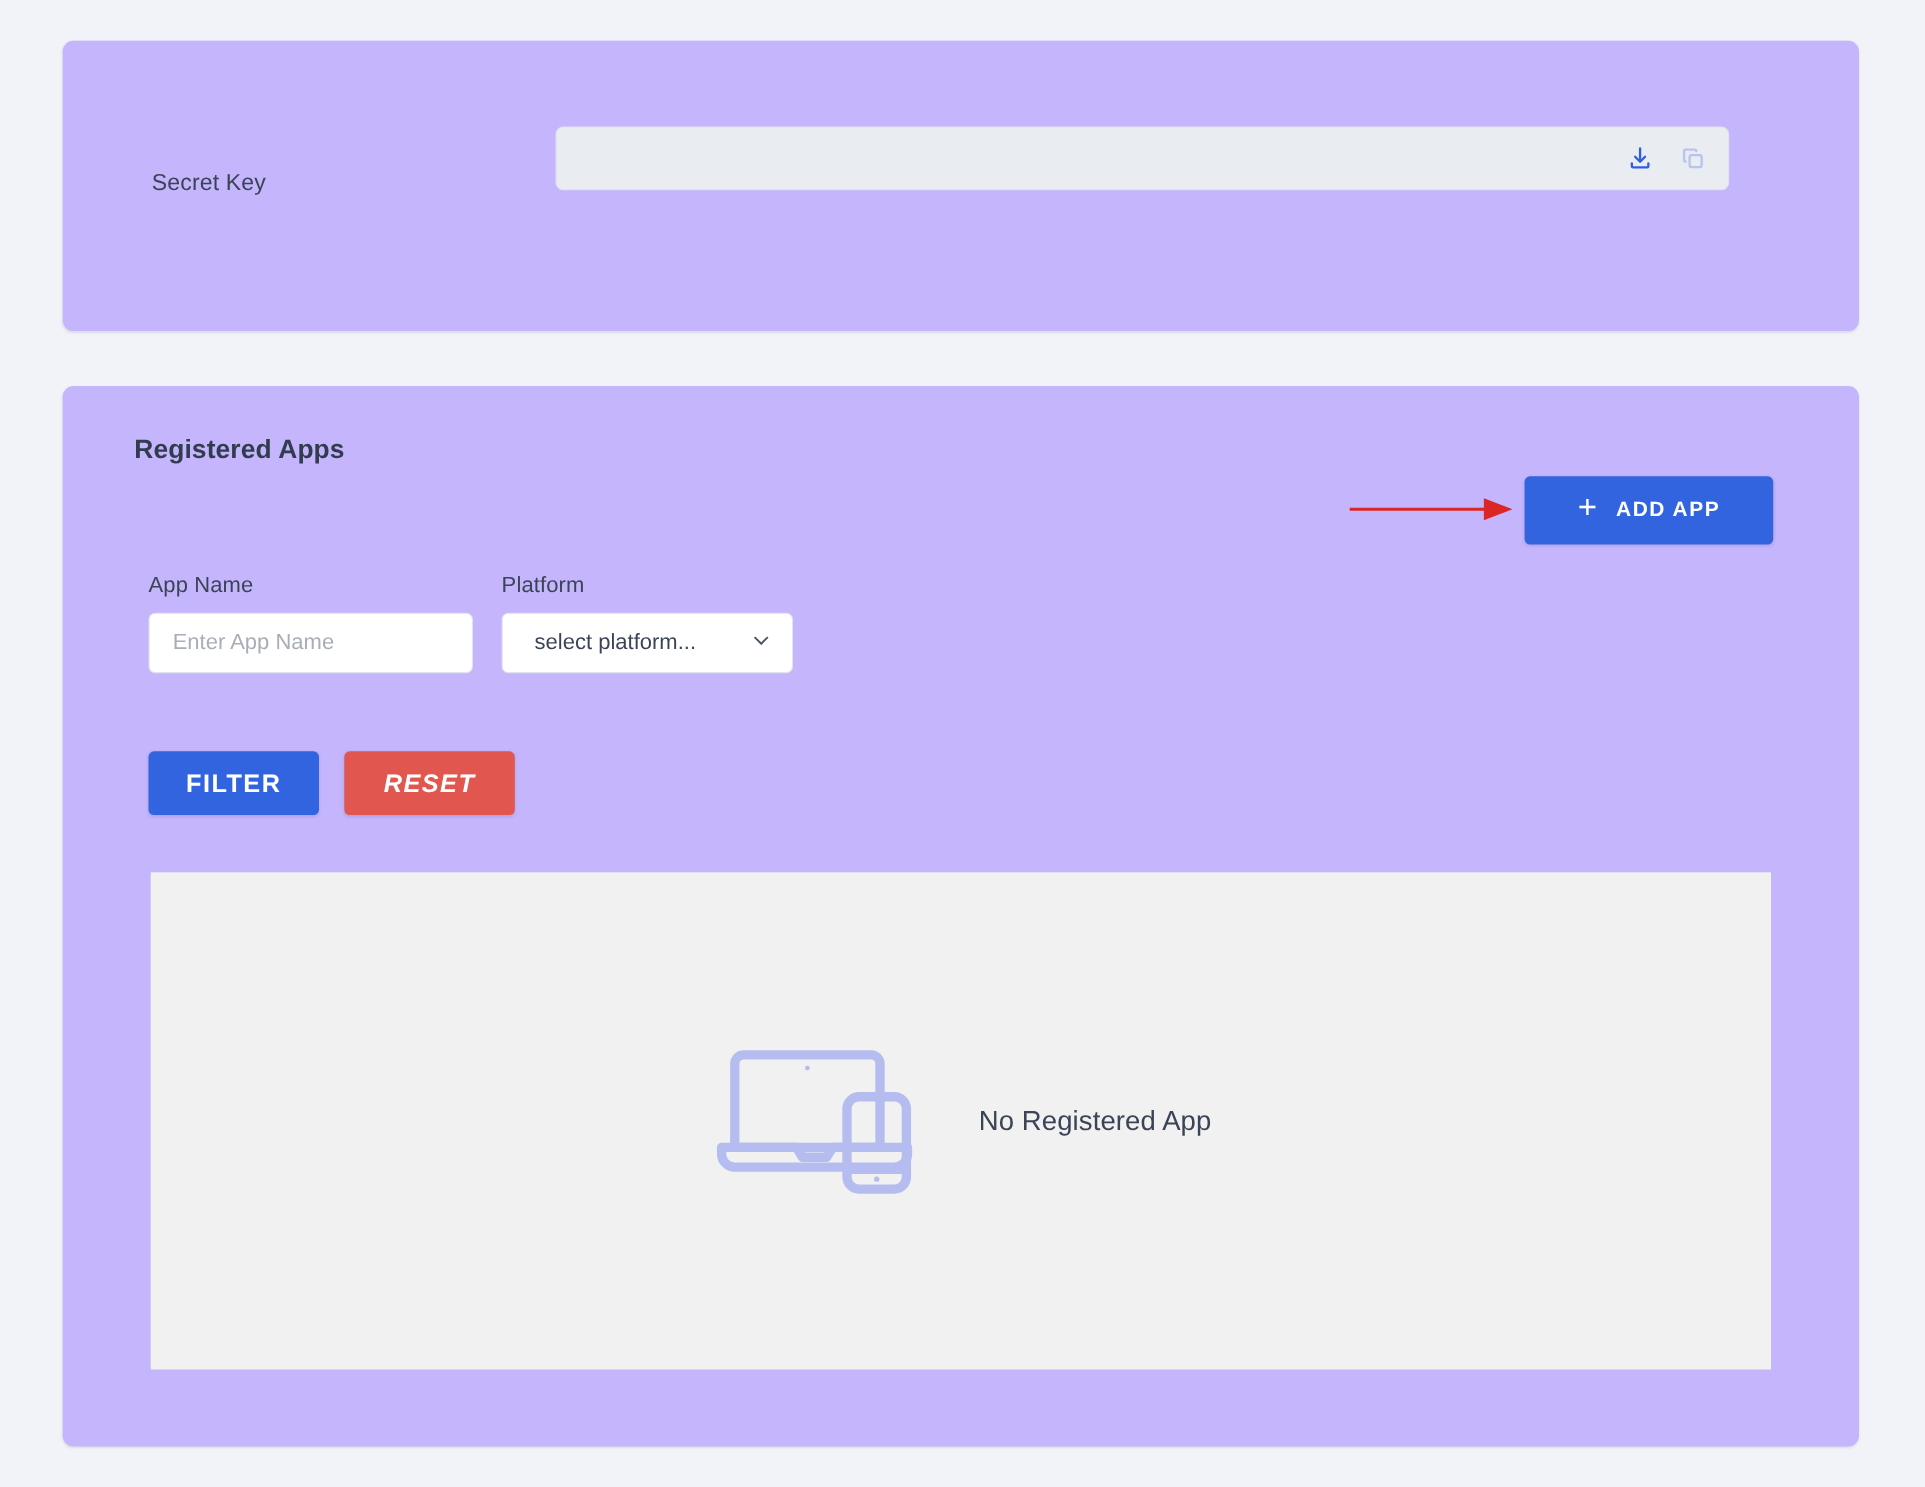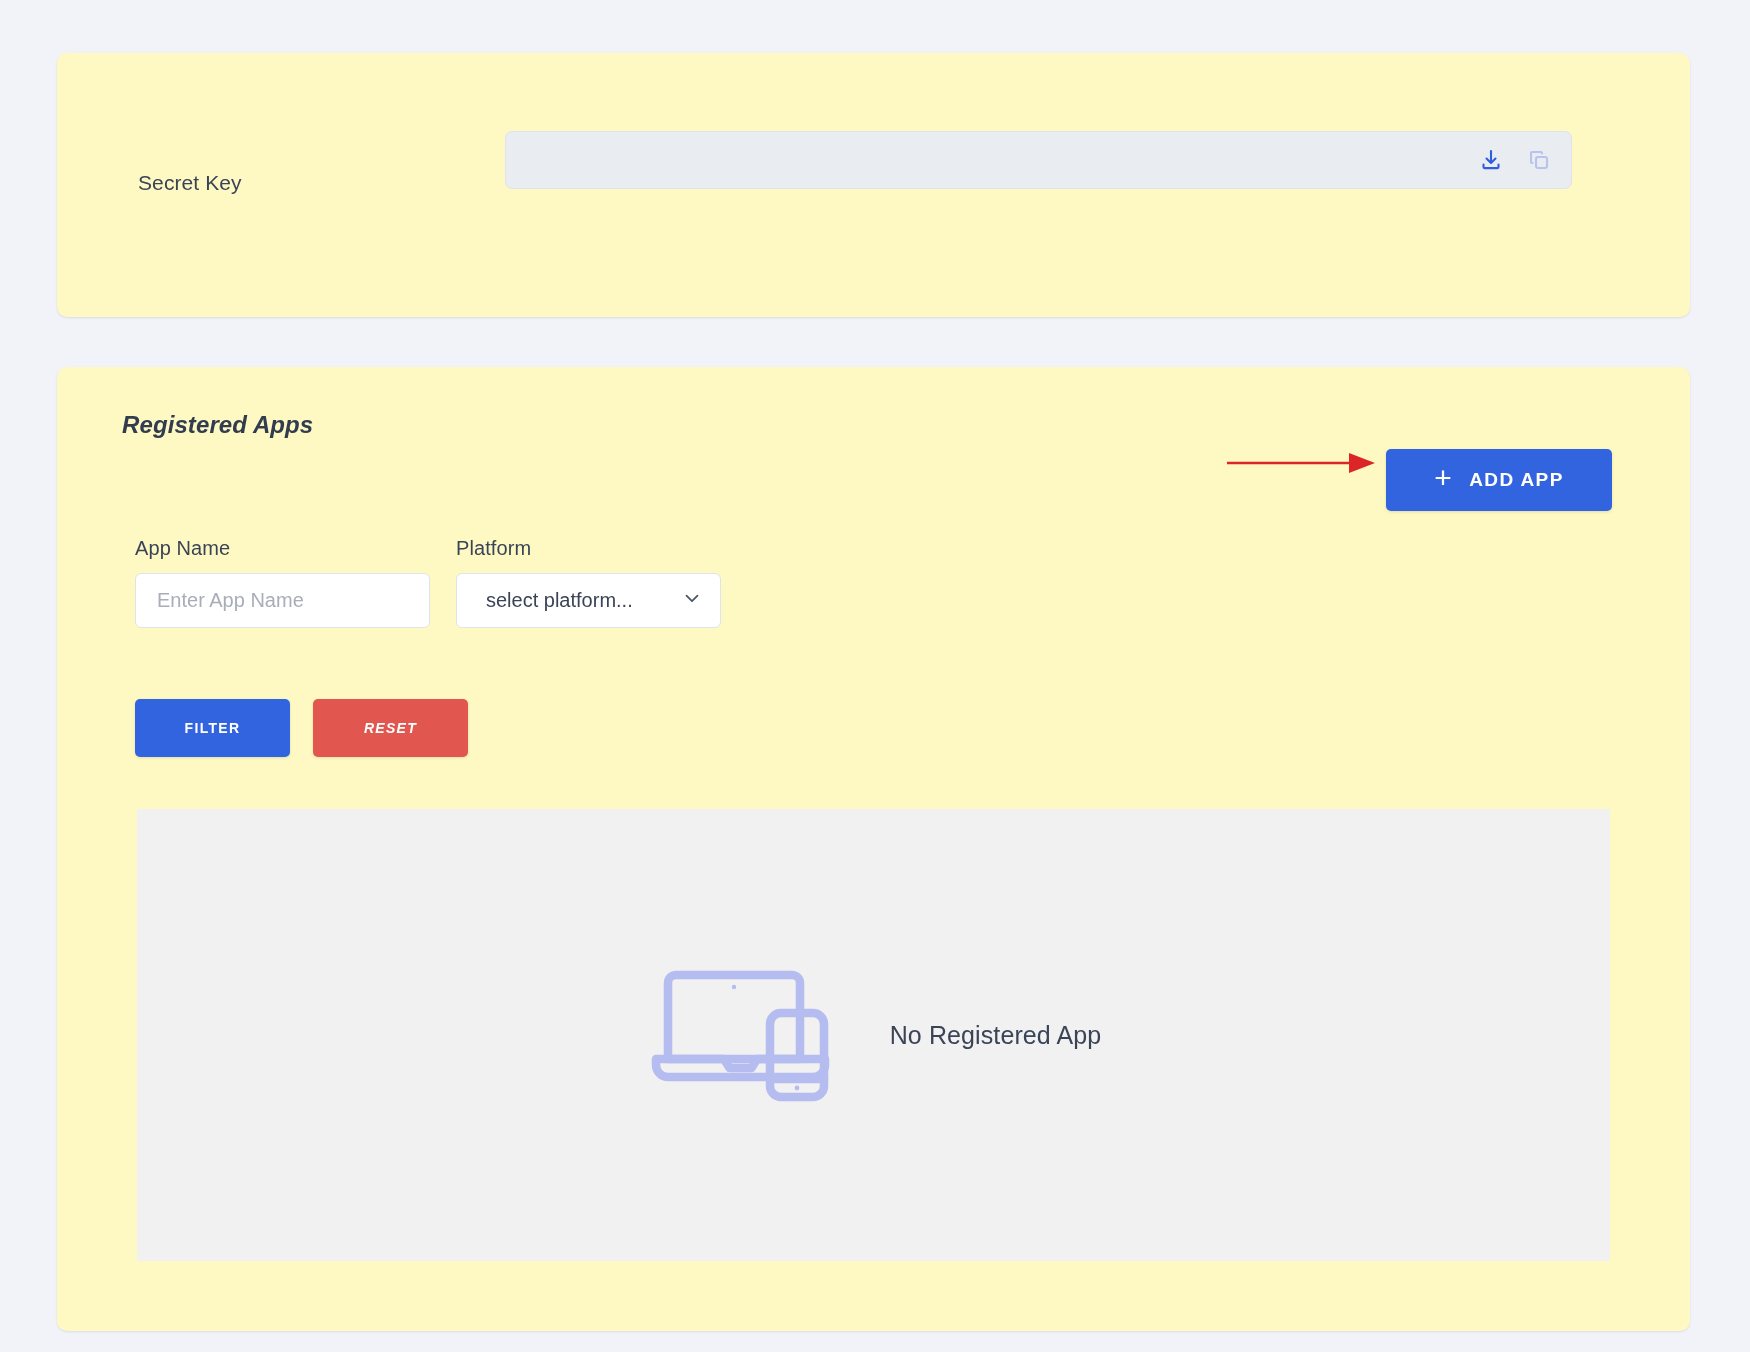--- a/index.html
+++ b/index.html
@@ -16,24 +16,23 @@
     position: relative;
     width: 1750px;
     height: 1352px;
     background: #f1f3f8;
     overflow: hidden;
   }
 
   
   .card {
     position: absolute;
-    background: #fef9c3;
+    background: #c4b5fd;
     border-radius: 10px;
     box-shadow: 0 1px 3px rgba(16,24,40,0.06), 0 1px 2px rgba(16,24,40,0.04);
-    margin-top: 16px;
   }
 
   #secret-key-card {
     left: 57px;
     top: 37px;
     width: 1633px;
     height: 264px;
   }
 
   #registered-apps-card {
@@ -80,21 +79,20 @@
 
   
   .section-title {
     position: absolute;
     left: 65px;
     top: 44px;
     font-size: 24px;
     font-weight: bold;
     color: #313c4e;
     letter-spacing: 0.1px;
-    font-style: italic;
   }
 
   .add-app-button {
     position: absolute;
     left: 1329px;
     top: 82px;
     width: 226px;
     height: 62px;
     background: #3364e0;
     border: none;
@@ -175,21 +173,21 @@
   }
 
   
   .btn {
     position: absolute;
     height: 58px;
     border: none;
     border-radius: 5px;
     color: #ffffff;
     font-family: "Liberation Sans", sans-serif;
-    font-size: 14px;
+    font-size: 23px;
     font-weight: bold;
     letter-spacing: 1.3px;
     cursor: pointer;
     box-shadow: 0 1px 3px rgba(16,24,40,0.12);
   }
 
   #filter-button { left: 78px; top: 332px; width: 155px; background: #3364e0; }
   #reset-button  { left: 256px; top: 332px; width: 155px; background: #e1564f; font-style: italic; }
 
   

